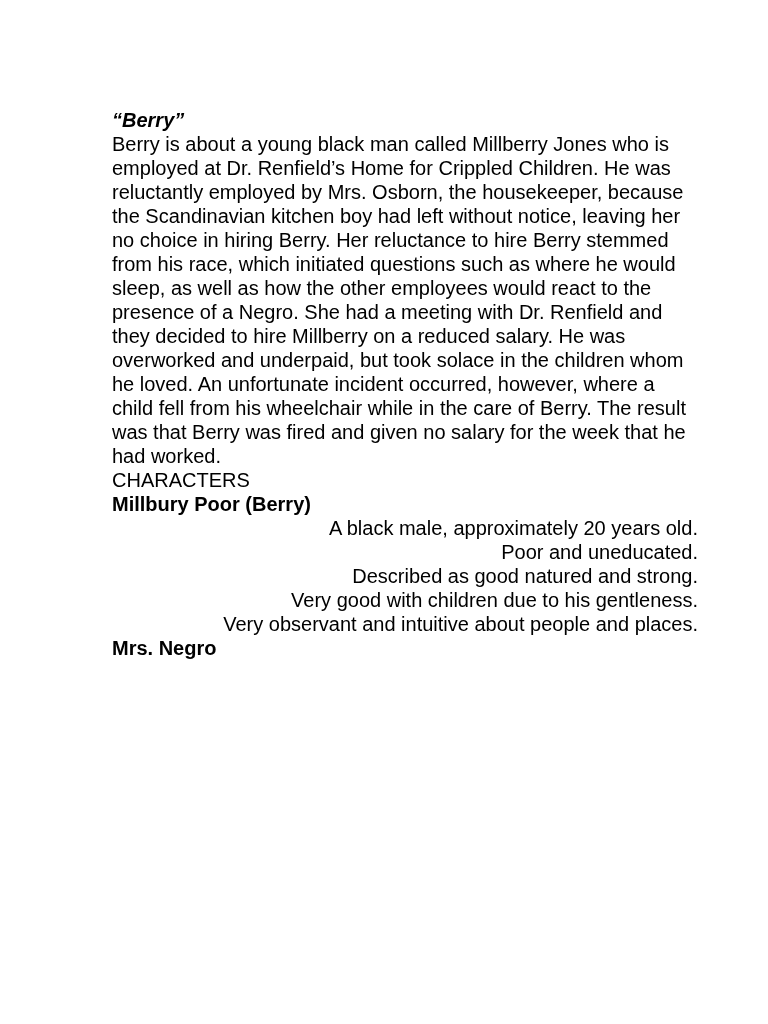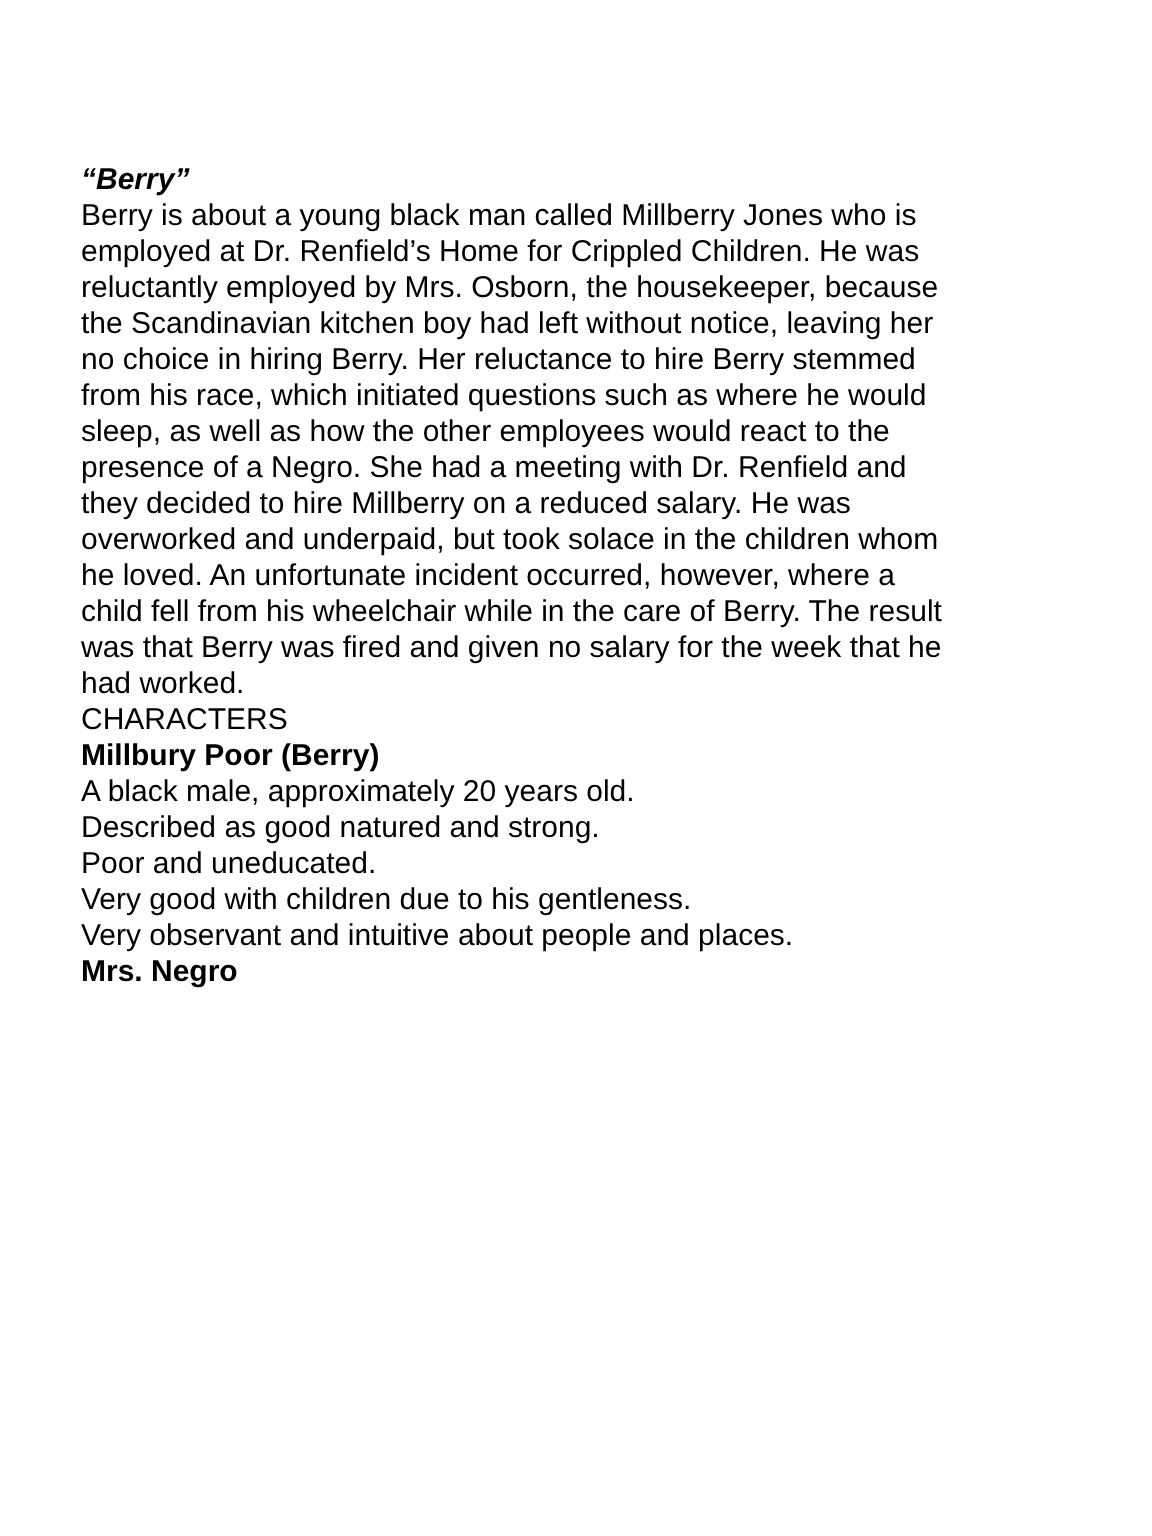--- a/index.html
+++ b/index.html
@@ -6,21 +6,21 @@
     margin: 0;
     padding: 0;
     background: #ffffff;
   }
   .page {
     position: relative;
     width: 768px;
     height: 908px;
     background: #ffffff;
     box-sizing: border-box;
-    padding: 108px 70px 0 54px;
+    padding: 108px 70px 0 112px;
     font-family: "Liberation Sans", "DejaVu Sans", sans-serif;
     font-size: 20px;
     line-height: 24px;
     color: #000000;
     overflow: hidden;
   }
   .page h1, .page h2, .page h3, .page p {
     margin: 0;
     padding: 0;
     font-size: 20px;
@@ -42,20 +42,21 @@
   .characters-heading {
     margin-top: 12px;
     font-weight: normal;
   }
   .character-name {
     margin-top: 15px;
     font-weight: bold;
   }
   .trait {
     margin-top: 16px;
+    text-align: right;
   }
   .trait-first {
     margin-top: 14px;
   }
   .character-name-osborn {
     margin-top: 53px;
     font-weight: bold;
   }
 </style>
 </head>
@@ -79,22 +80,22 @@
 child fell from his wheelchair while in the care of Berry. The result
 was that Berry was fired and given no salary for the week that he
 had worked.</p>
 
   <h2 class="characters-heading">CHARACTERS</h2>
 
   <h3 class="character-name">Millbury Poor (Berry)</h3>
 
   <p class="trait trait-first">A black male, approximately 20 years old.</p>
 
+  <p class="trait">Poor and uneducated.</p>
+
   <p class="trait">Described as good natured and strong.</p>
-
-  <p class="trait">Poor and uneducated.</p>
 
   <p class="trait">Very good with children due to his gentleness.</p>
 
   <p class="trait">Very observant and intuitive about people and places.</p>
 
   <h3 class="character-name-osborn">Mrs. Negro</h3>
 </div>
 
 </body></html>

